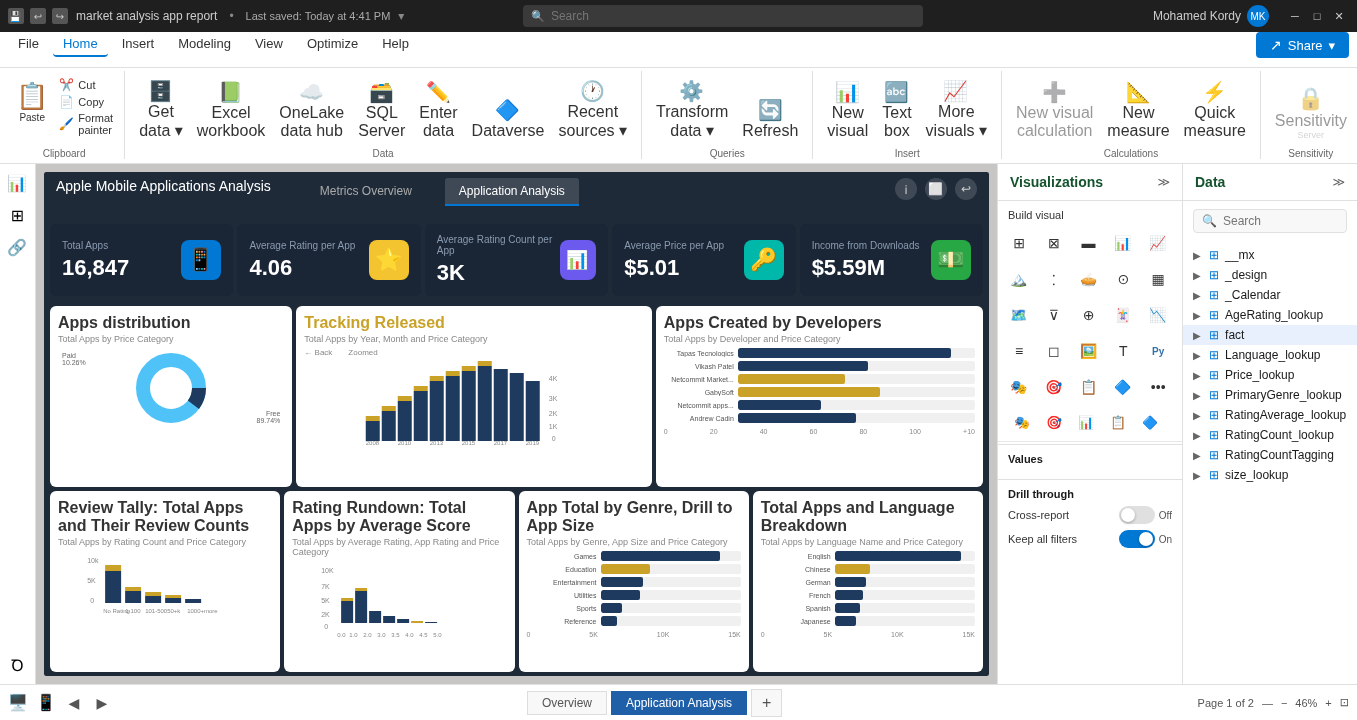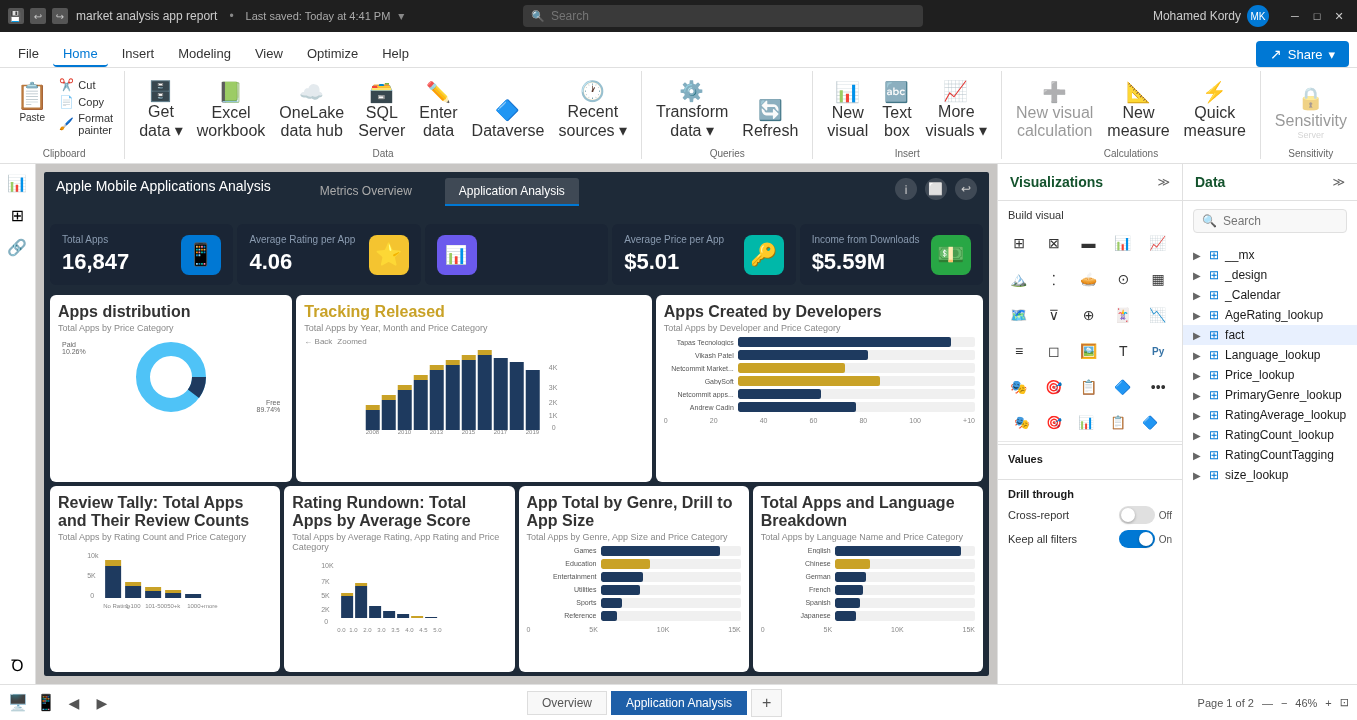--- a/index.html
+++ b/index.html
@@ -13,21 +13,21 @@
     .titlebar-saved { color: #aaa; font-size: 11px; }
     .titlebar-search { flex: 1; max-width: 400px; margin: 0 auto; background: #3a3a3a; border-radius: 4px; display: flex; align-items: center; padding: 0 8px; height: 22px; gap: 6px; }
     .titlebar-search input { background: transparent; border: none; outline: none; color: #fff; font-size: 12px; width: 100%; }
     .titlebar-search-icon { color: #aaa; font-size: 11px; }
     .titlebar-user { margin-left: auto; display: flex; align-items: center; gap: 6px; color: #ccc; font-size: 12px; }
     .titlebar-avatar { width: 22px; height: 22px; border-radius: 50%; background: #0078d4; display: flex; align-items: center; justify-content: center; font-size: 10px; color: white; }
     .titlebar-controls { display: flex; gap: 2px; margin-left: 8px; }
     .titlebar-ctrl { width: 20px; height: 20px; display: flex; align-items: center; justify-content: center; color: #ccc; font-size: 11px; cursor: pointer; }
 
     
-    .menubar { height: 36px; background: #fff; display: flex; align-items: flex-end; padding: 0 8px; border-bottom: 1px solid #e0e0e0; }
+    .menubar { height: 36px; background: #fff; display: flex; align-items: flex-start; padding: 0 8px; border-bottom: 1px solid #e0e0e0; }
     .menu-items { display: flex; gap: 4px; }
     .menu-item { padding: 4px 10px; border-radius: 4px; cursor: pointer; font-size: 13px; color: #333; }
     .menu-item.active { color: #0078d4; border-bottom: 2px solid #0078d4; }
     .share-btn { margin-left: auto; background: #0078d4; color: white; padding: 5px 14px; border-radius: 4px; cursor: pointer; font-size: 13px; display: flex; align-items: center; gap: 6px; border: none; }
 
     
     .ribbon { height: 96px; background: #fff; border-bottom: 1px solid #e0e0e0; display: flex; align-items: flex-end; padding: 0 4px 4px 4px; gap: 0; overflow: hidden; }
     .ribbon-group { display: flex; flex-direction: column; align-items: center; padding: 0 8px; border-right: 1px solid #e0e0e0; height: 88px; }
     .ribbon-group:last-child { border-right: none; }
     .ribbon-group-label { font-size: 10px; color: #666; margin-top: auto; padding-top: 4px; text-align: center; }
@@ -370,20 +370,24 @@
           <div class="kpi-icon blue">📱</div>
         </div>
         <div class="kpi-card">
           <div class="kpi-info">
             <div class="kpi-label">Average Rating per App</div>
             <div class="kpi-value">4.06</div>
           </div>
           <div class="kpi-icon yellow">⭐</div>
         </div>
         <div class="kpi-card">
+          <div class="kpi-info">
+            <div class="kpi-label">Average Rating Count per App</div>
+            <div class="kpi-value">3K</div>
+          </div>
           <div class="kpi-icon purple" style="font-size:18px;">📊</div>
         </div>
         <div class="kpi-card">
           <div class="kpi-info">
             <div class="kpi-label">Average Price per App</div>
             <div class="kpi-value">$5.01</div>
           </div>
           <div class="kpi-icon teal">🔑</div>
         </div>
         <div class="kpi-card">
@@ -415,21 +419,21 @@
               <div style="position:absolute;bottom:4px;right:4px;text-align:right;">
                 <span style="font-size:7px;color:#666;display:block;">Free</span>
                 <span style="font-size:7px;color:#666;display:block;">89.74%</span>
               </div>
             </div>
           </div>
 
           <div class="chart-card" style="flex:1.2;">
             <div class="chart-card-title" style="color:#c9a227;">Tracking Released</div>
             <div class="chart-card-subtitle">Total Apps by Year, Month and Price Category</div>
-            <div style="display:flex;gap:5px;margin-bottom:4px;">
+            <div style="display:flex;gap:16px;margin-bottom:4px;">
               <span style="font-size:8px;color:#888;">← Back</span>
               <span style="font-size:8px;color:#888;">Zoomed</span>
             </div>
             <div class="bar-chart-area" style="height:85px;align-items:flex-end;">
               <svg width="100%" height="85" viewBox="0 0 220 85">
 
                 <rect x="2" y="60" width="14" height="20" fill="#1e3a5f"></rect>
                 <rect x="2" y="55" width="14" height="5" fill="#c9a227"></rect>
                 <rect x="18" y="50" width="14" height="30" fill="#1e3a5f"></rect>
                 <rect x="18" y="45" width="14" height="5" fill="#c9a227"></rect>

